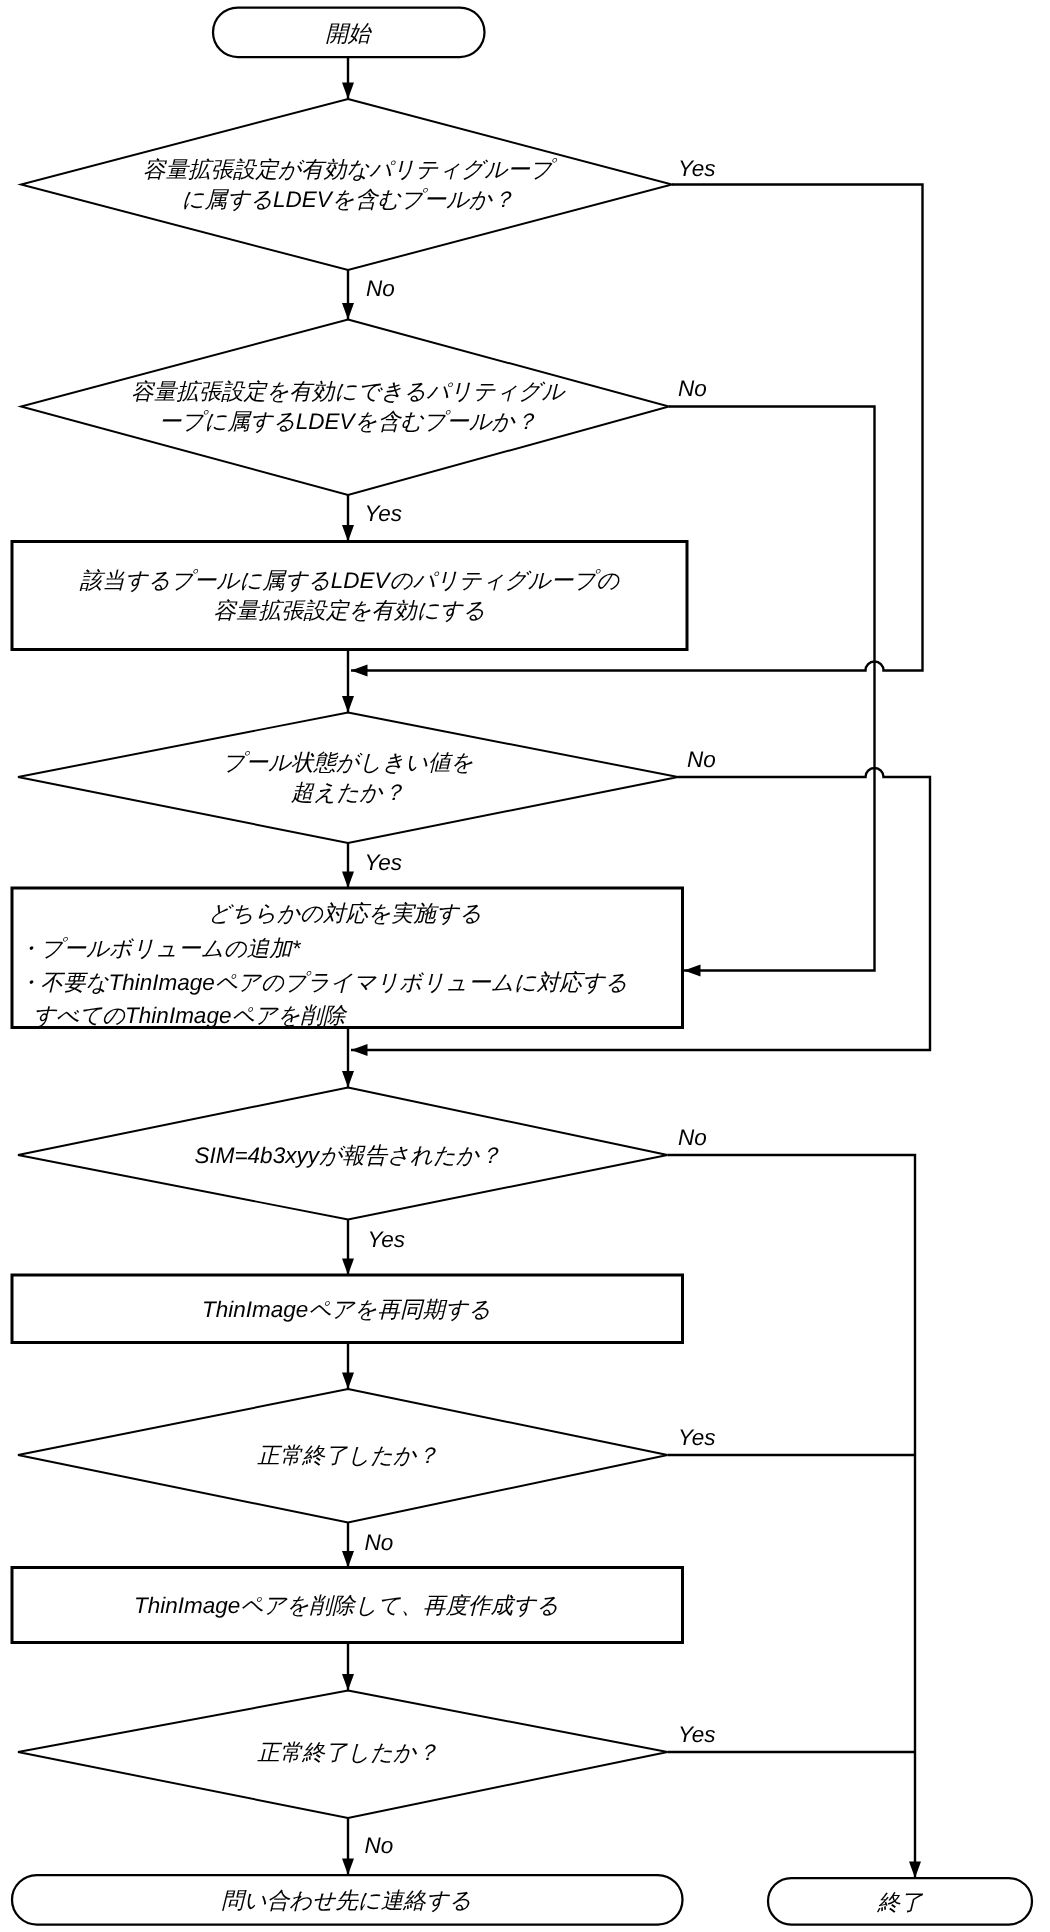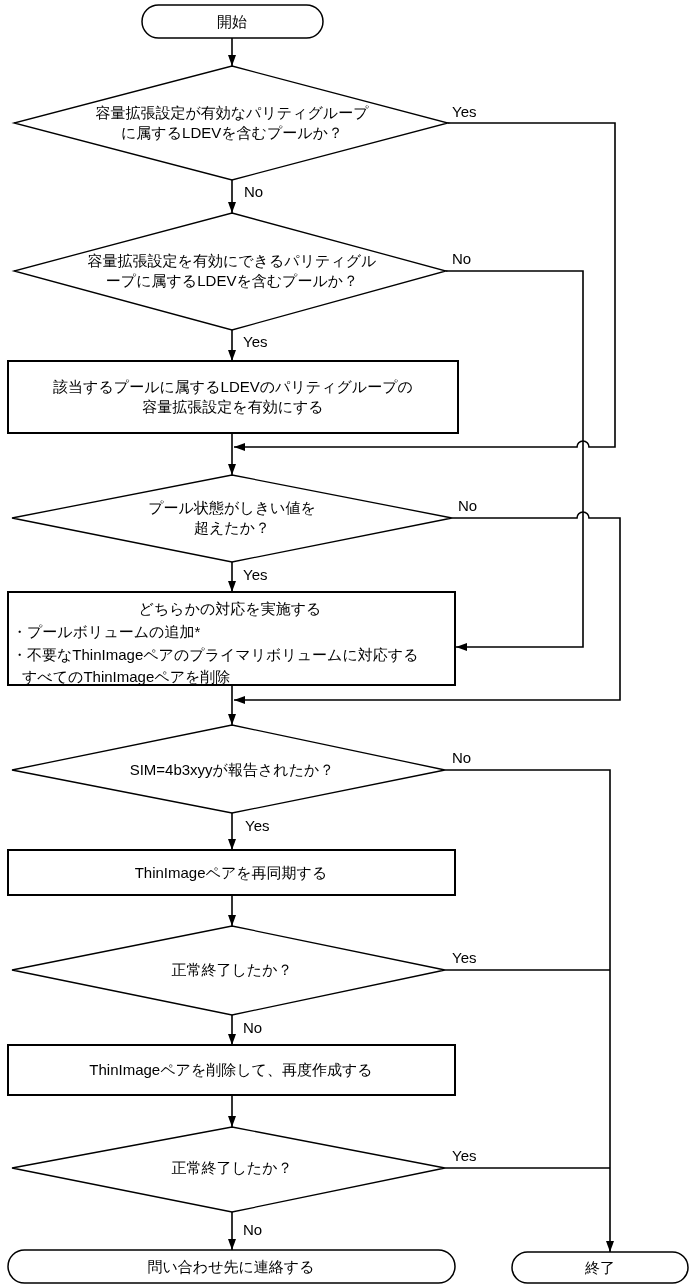--- a/index.html
+++ b/index.html
@@ -1,16 +1,16 @@
 <!DOCTYPE html>
 <html><head>
 <meta charset="utf-8">
 <style>
   html,body{margin:0;padding:0;background:#ffffff;}
-  .stage{position:relative;width:700px;height:1288px;background:#ffffff;overflow:hidden;}
+  .stage{position:relative;width:700px;height:1288px;background:#ffffff;overflow:hidden;font-style:italic;}
   svg{display:block;}
   .shape{fill:#ffffff;stroke:#000000;}
   .diamond{stroke-width:1.3;}
   .proc{stroke-width:2;}
   .term{stroke-width:1.5;}
   .conn{fill:none;stroke:#000000;stroke-width:1.6;}
   .ah{fill:#000000;stroke:none;}
   text{font-family:"Liberation Sans","DejaVu Sans",sans-serif;font-size:15px;fill:#000000;}
   .ctr{text-anchor:middle;}
   .lbl{font-size:15px;}

